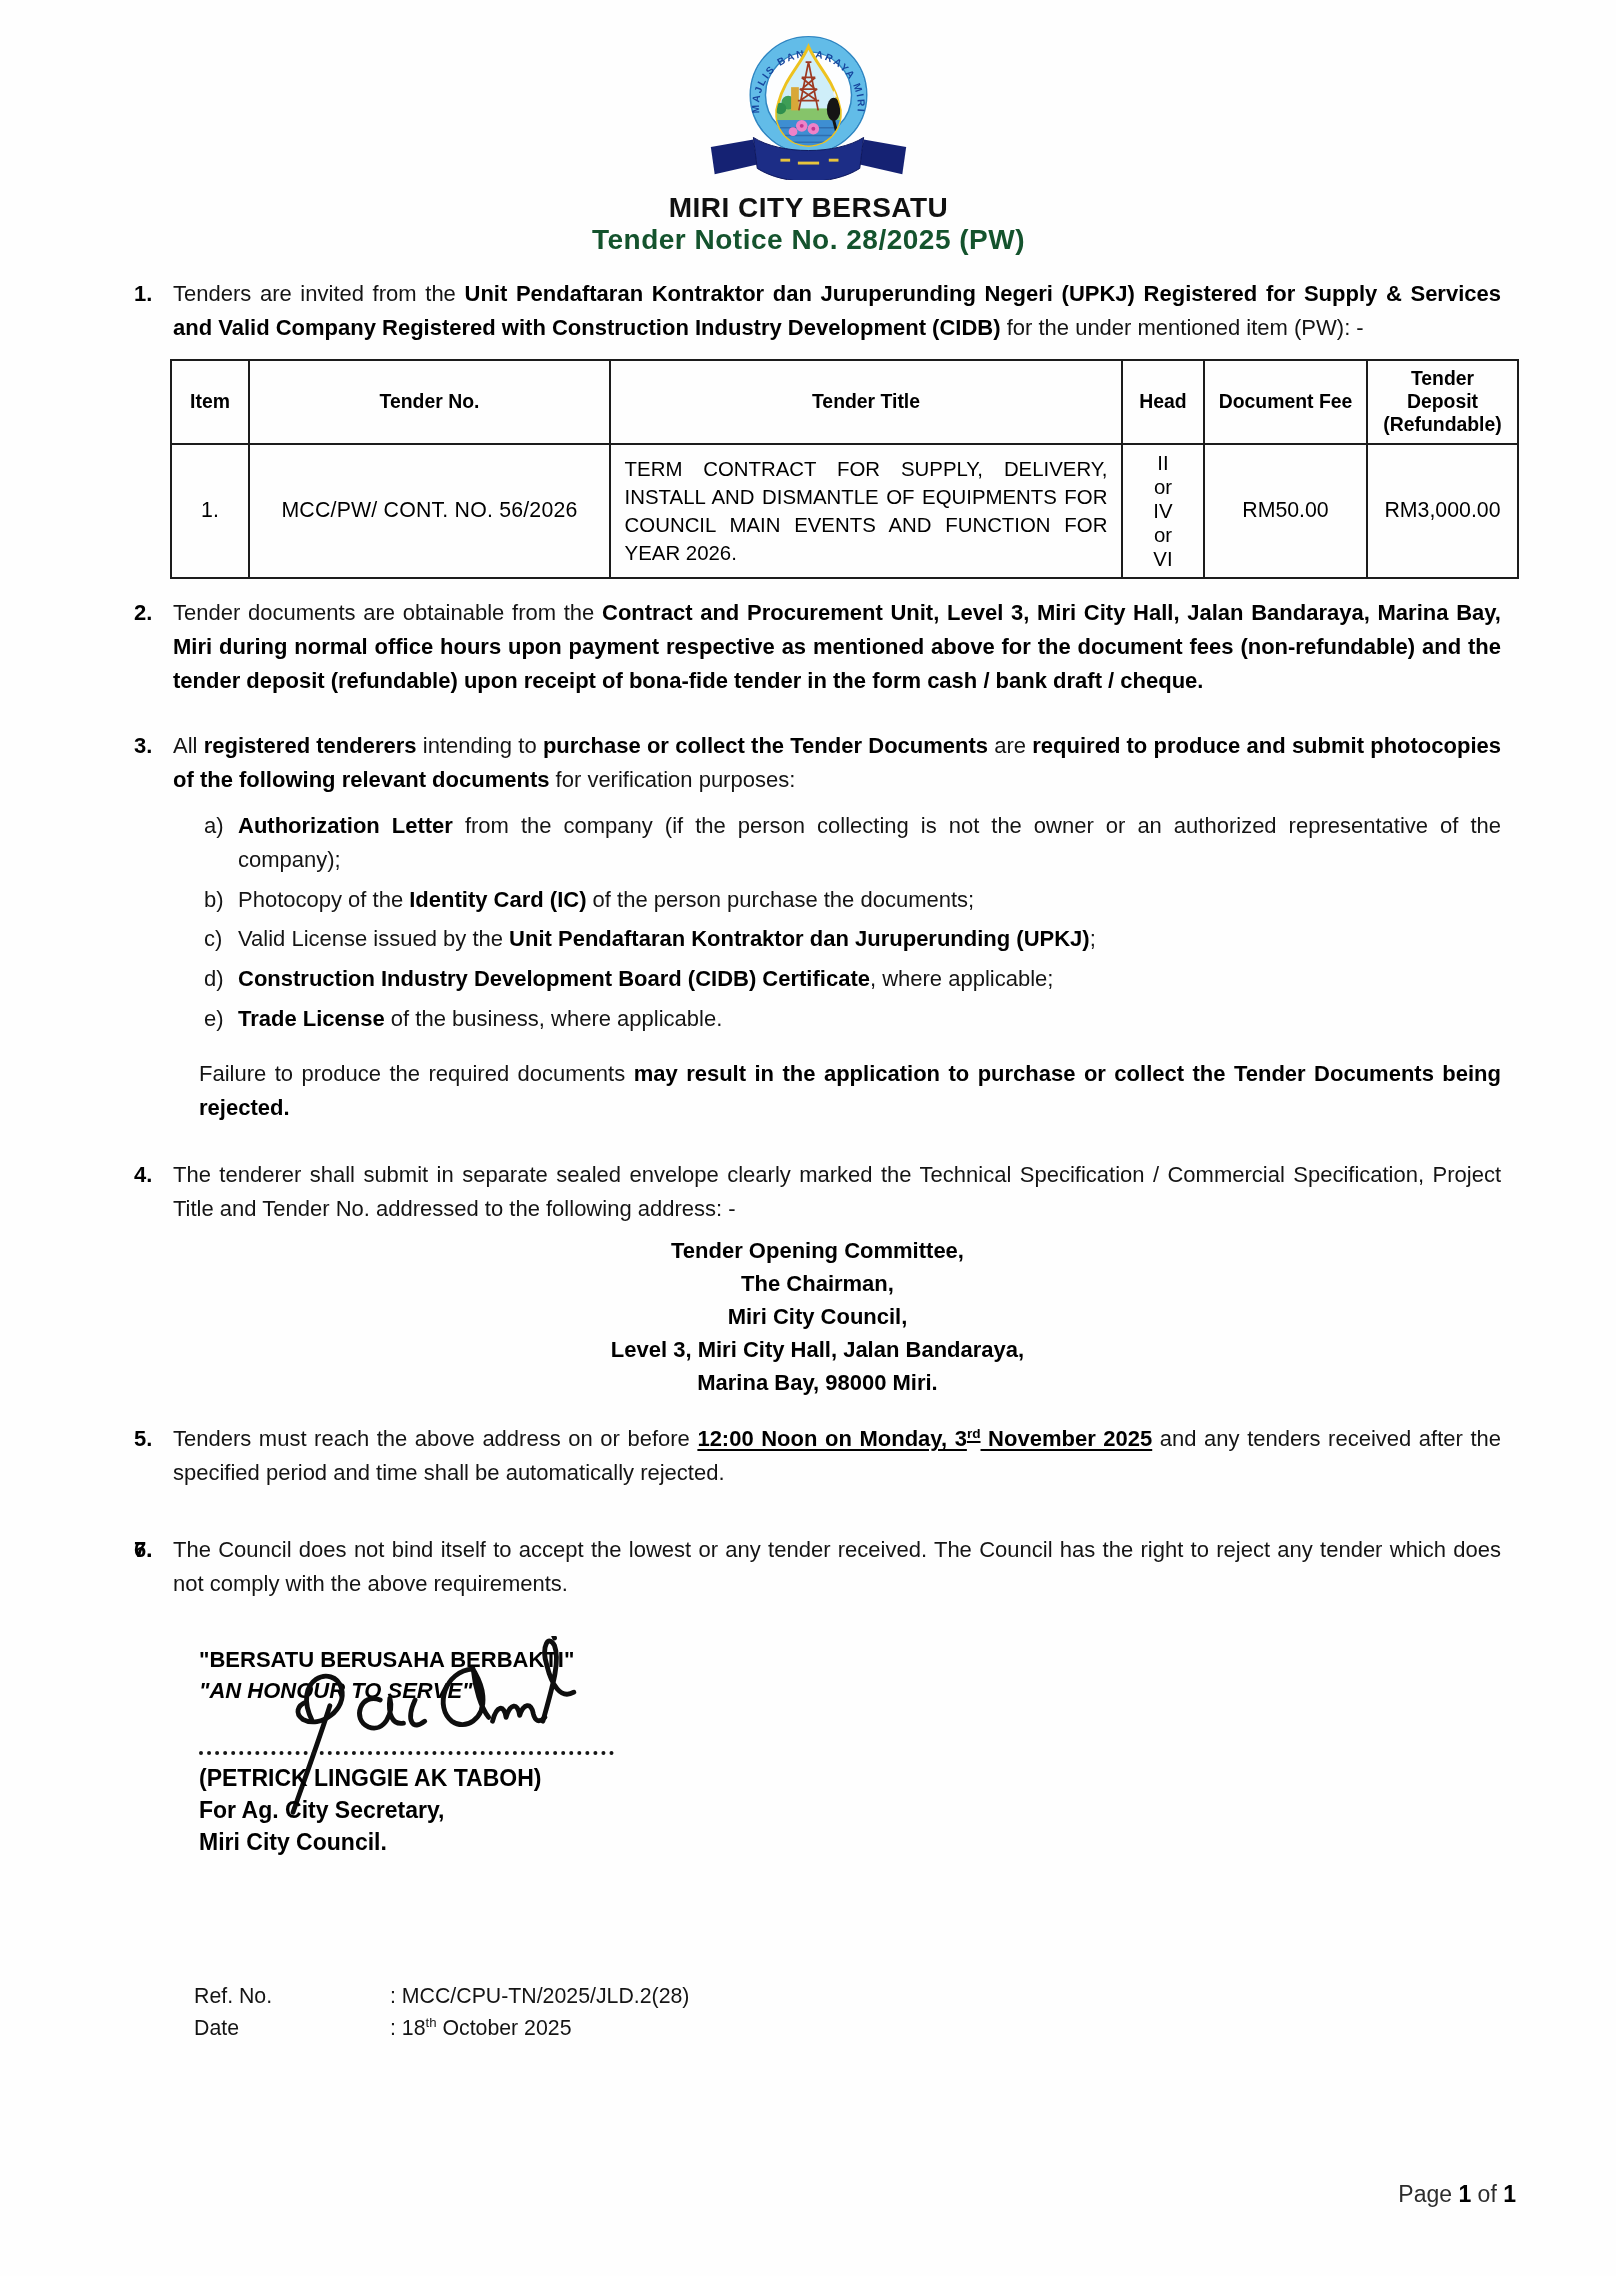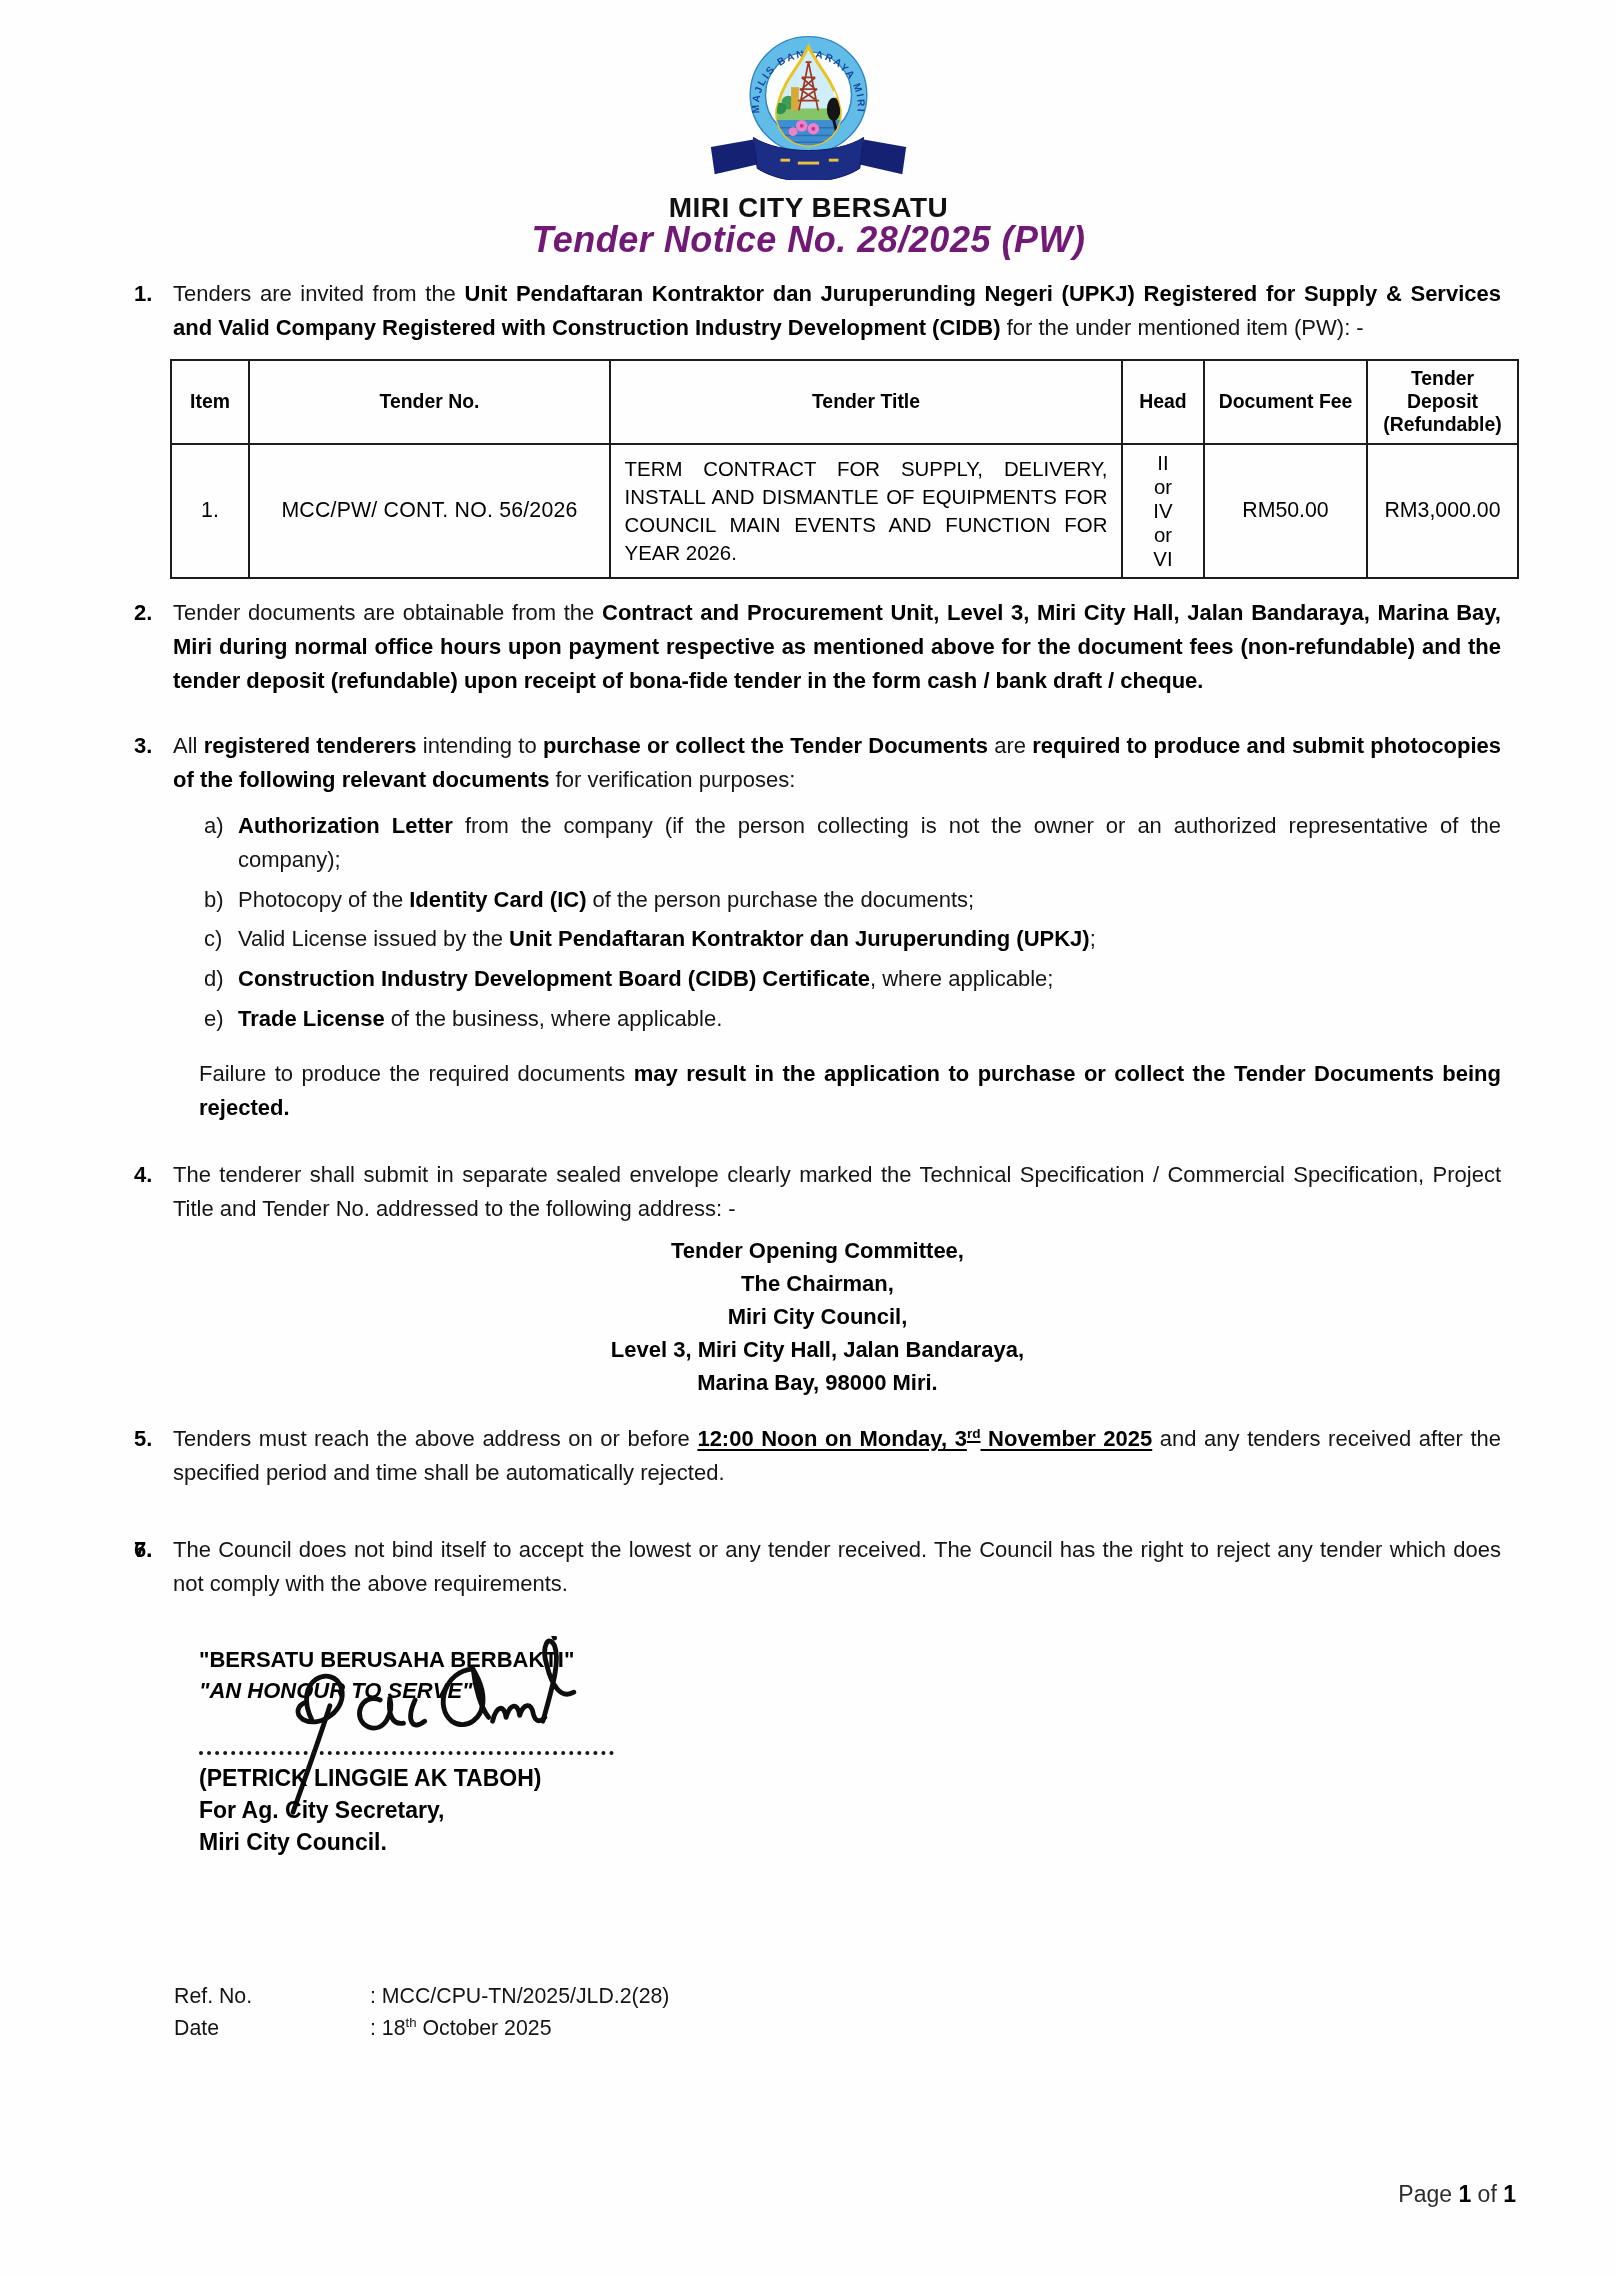--- a/index.html
+++ b/index.html
@@ -14,22 +14,22 @@
   }
   
   .header{ text-align:center; padding-top:33px; }
   .logo-wrap{ display:inline-block; line-height:0; }
   .org-name{
     margin-top:7.8px;
     font-size:28px; font-weight:700; color:#111;
     line-height:32px; letter-spacing:0.5px;
   }
   .notice-no{
-    font-size:36px; font-weight:700; color:#701a75;
-    line-height:32px; letter-spacing:0.5px;font-style:italic;
+    font-size:28px; font-weight:700; color:#14532d;
+    line-height:32px; letter-spacing:0.5px;
   }
   
   .content{ margin:0 116px 0 134px; }
   .para{
     position:relative; padding-left:39px;
     font-size:22px; line-height:34px; text-align:justify;
   }
   .para .num{ position:absolute; left:0; top:0; font-weight:700; color:#000; }
   .seg-b{ font-weight:700; color:#000; }
   .seg-u{ text-decoration:underline; text-decoration-thickness:2.4px; text-underline-offset:2.9px; }
@@ -79,21 +79,21 @@
   .address{ margin-top:7.8px; text-align:center; font-weight:700; color:#000;
     font-size:22px; line-height:33px; }
   
   .motto{ margin:43px 0 0 65px; font-size:22px; line-height:31px; font-weight:700; color:#000; }
   .motto .l2{ font-style:italic; }
   .sig-area{ position:relative; margin-left:65px; height:218px; }
   .sig-svg{ position:absolute; left:53px; top:-70px; }
   .dotline{ position:absolute; left:0; top:45px; width:415px; border-top:4.4px dotted #161616; }
   .sig-name{ position:absolute; left:0; top:56px; font-size:23px; font-weight:700; color:#000; line-height:32px; }
   
-  .refs{ margin:56px 0 0 40px; font-size:21.3px; line-height:32px; }
+  .refs{ margin:56px 0 0 60px; font-size:21.3px; line-height:32px; }
   .ref-row{ display:flex; }
   .ref-label{ width:196px; }
   .page-footer{ position:absolute; right:101px; bottom:68px; font-size:23px; color:#2c2c2c; }
 </style>
 </head>
 <body>
 
 <div class="page">
 
   <div class="header">

